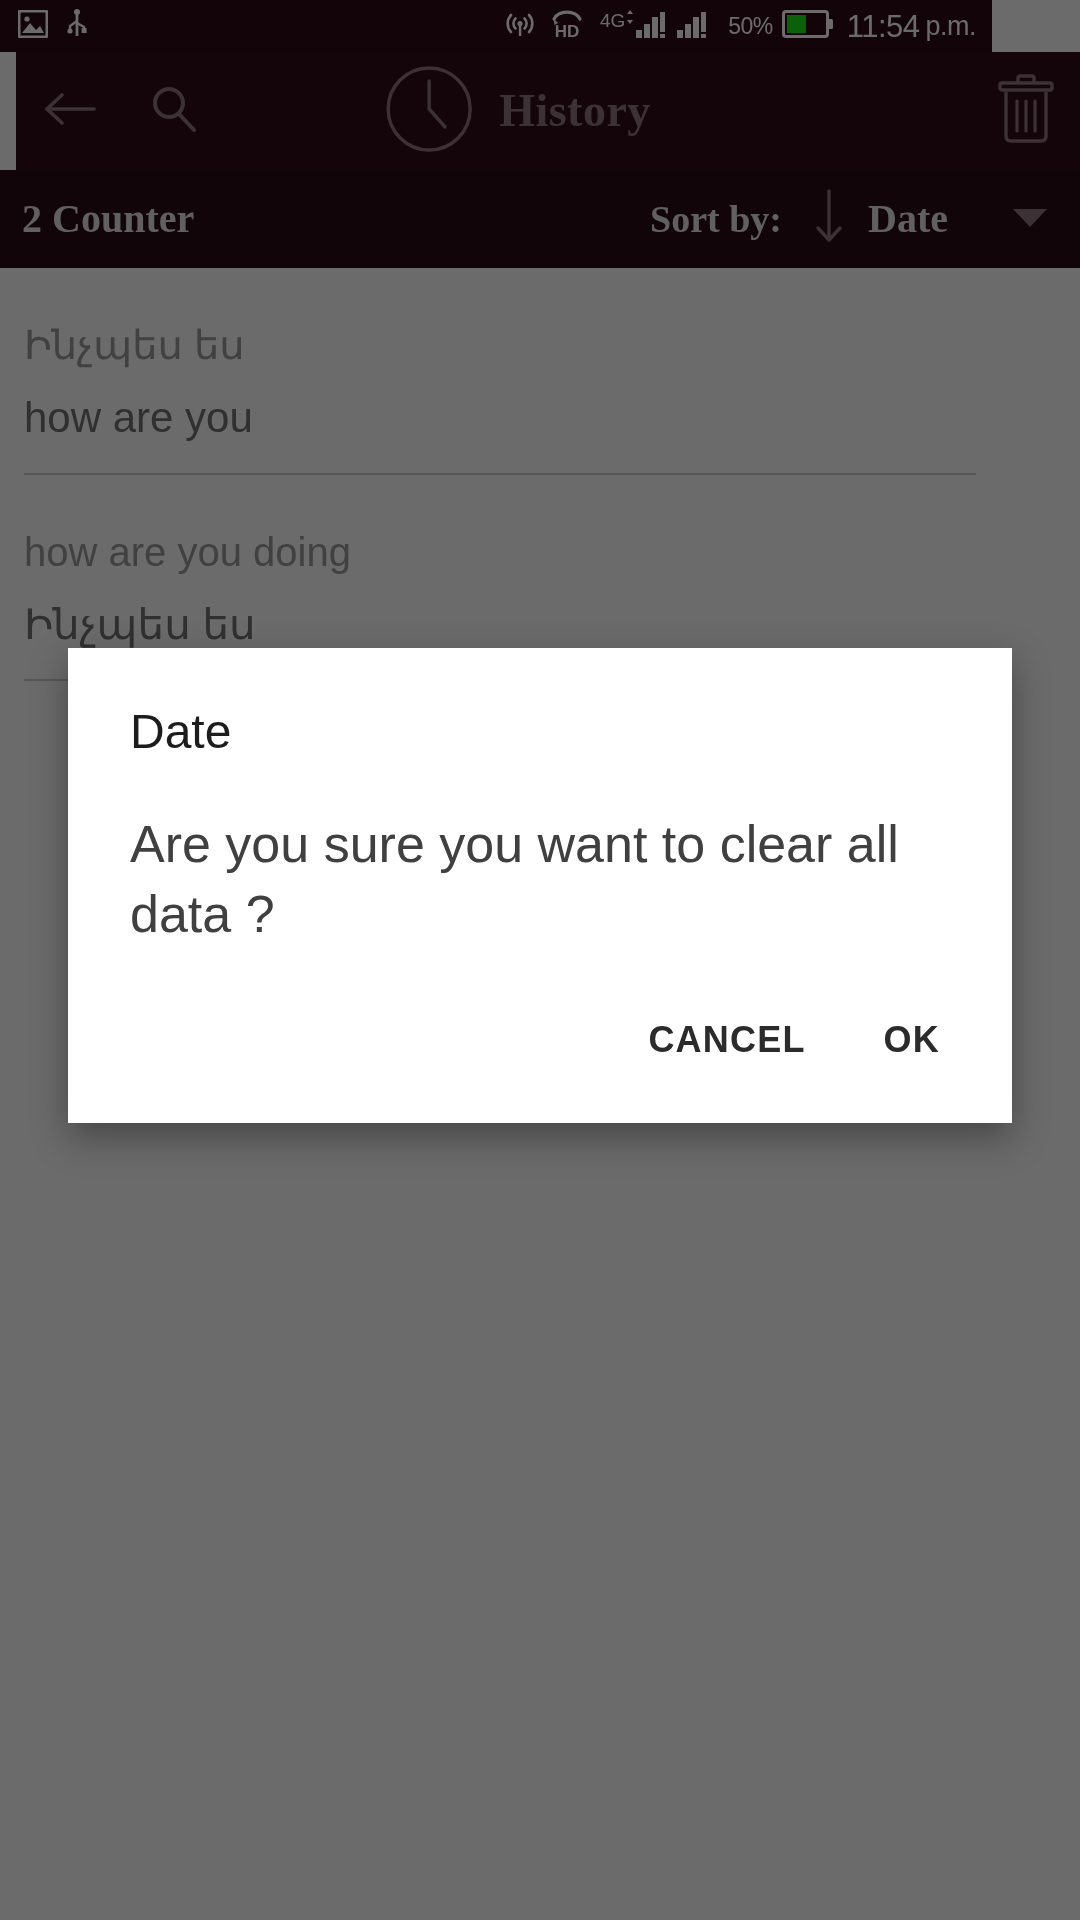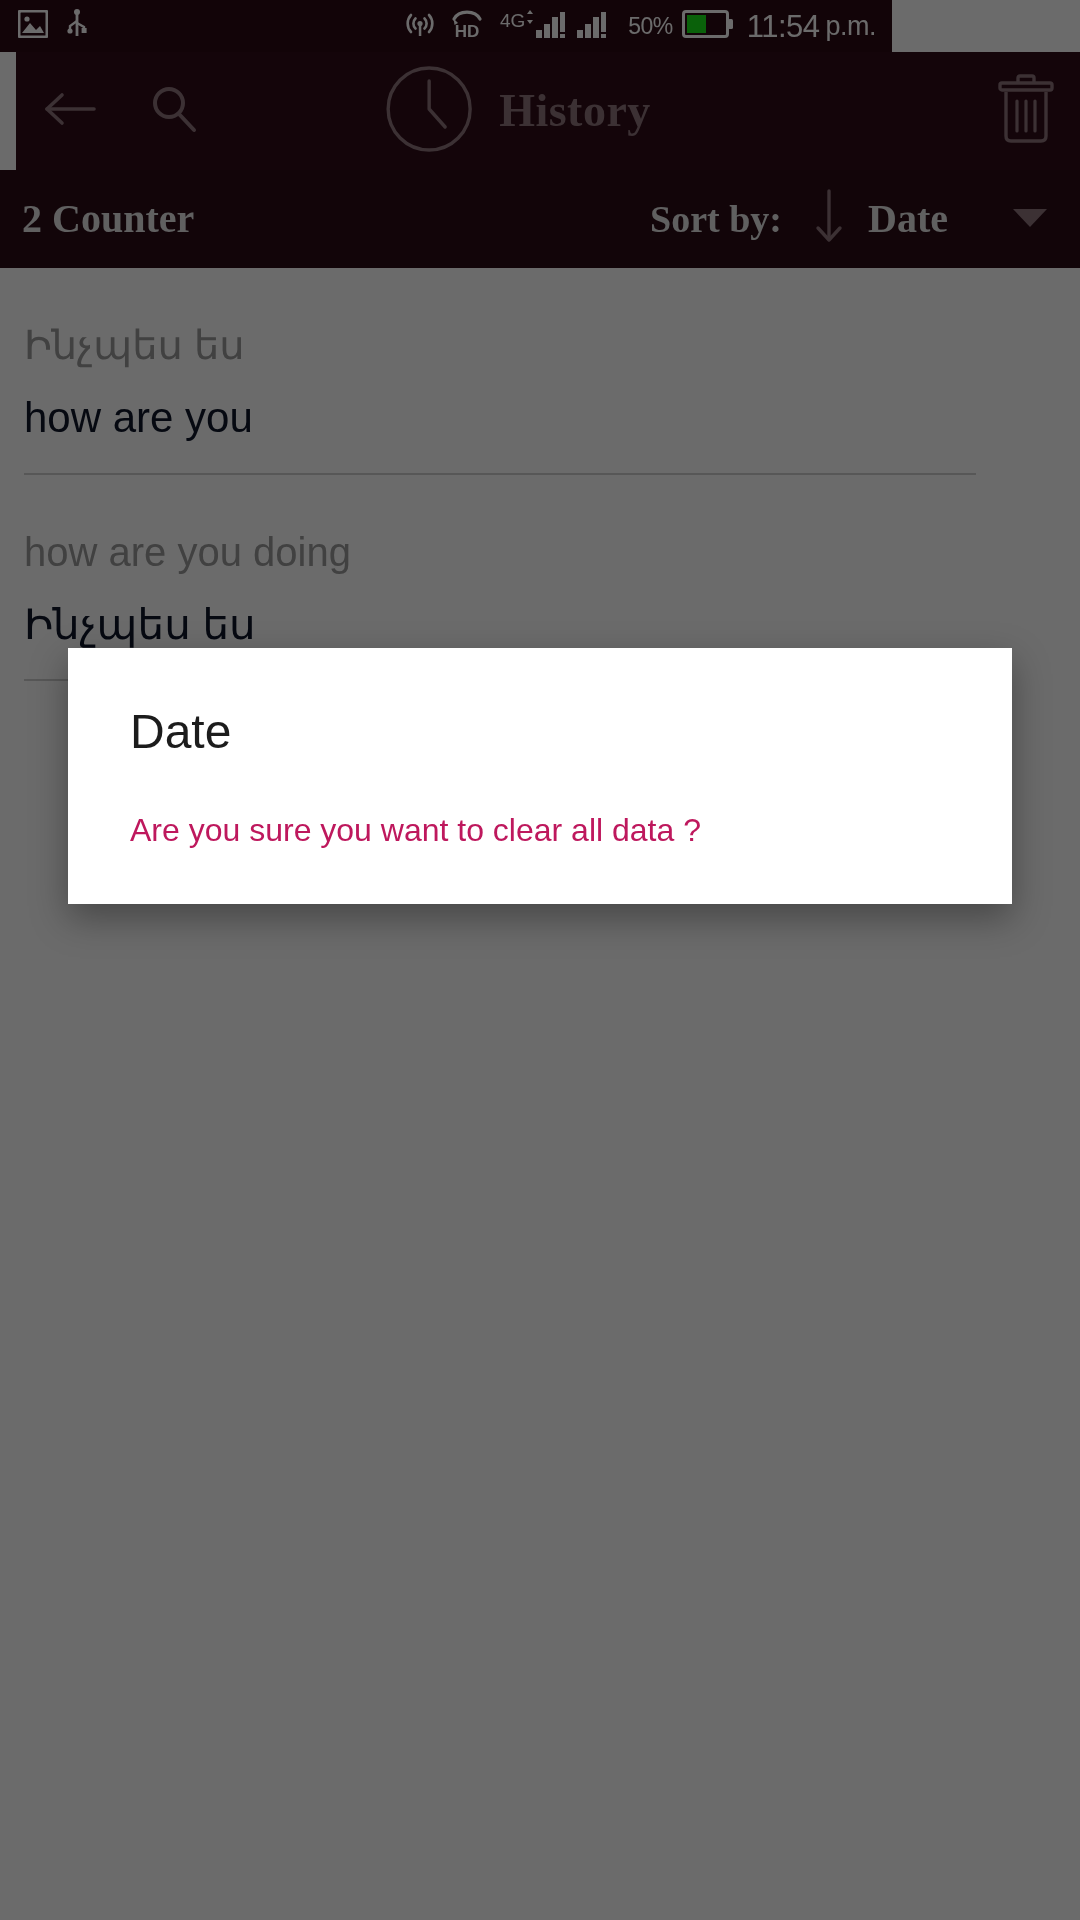--- a/index.html
+++ b/index.html
@@ -20,21 +20,21 @@
   #app-screen {
     position: absolute;
     inset: 0;
     background: #ffffff;
   }
 
   
   #status-bar {
     position: absolute;
     top: 0; left: 0;
-    width: 892px;
+    width: 992px;
     height: 52px;
     background: #2d0a14;
     display: flex;
     align-items: center;
     box-sizing: border-box;
     padding: 0 16px 0 18px;
   }
   #status-left {
     display: flex;
     align-items: center;
@@ -150,21 +150,21 @@
   .history-item { padding-top: 52px; }
   .history-source {
     font-size: 40px;
     color: #9b9b9b;
     line-height: 1.25;
     margin-bottom: 22px;
     white-space: nowrap;
   }
   .history-target {
     font-size: 42px;
-    color: #0f172a;
+    color: #737373;
     line-height: 1.25;
     padding-bottom: 28px;
     white-space: nowrap;
   }
   .history-divider {
     height: 2px;
     background: #cfcfcf;
     width: 100%;
   }
 
@@ -187,22 +187,22 @@
     padding: 58px 0 0 0;
   }
   #dialog-title {
     font-size: 48px;
     color: #1c1c1c;
     padding: 0 62px;
     line-height: 1.1;
     margin-bottom: 50px;
   }
   #dialog-message {
-    font-size: 32px;
-    color: #be185d;
+    font-size: 52px;
+    color: #404040;
     padding: 0 62px;
     line-height: 1.35;
     margin-bottom: 52px;
     margin-top: 8px;
   }
   #dialog-actions {
     display: flex;
     justify-content: flex-end;
     align-items: center;
     padding: 0 46px 44px 0;
@@ -378,13 +378,17 @@
 
   </div>
 
 </div>
 
 <div id="dialog-scrim"></div>
 
 <div id="alert-dialog">
   <div id="dialog-title">Date</div>
   <div id="dialog-message">Are you sure you want to clear all data ?</div>
+  <div id="dialog-actions">
+    <button class="dialog-action-btn">CANCEL</button>
+    <button class="dialog-action-btn">OK</button>
+  </div>
 </div>
 
 </body></html>

